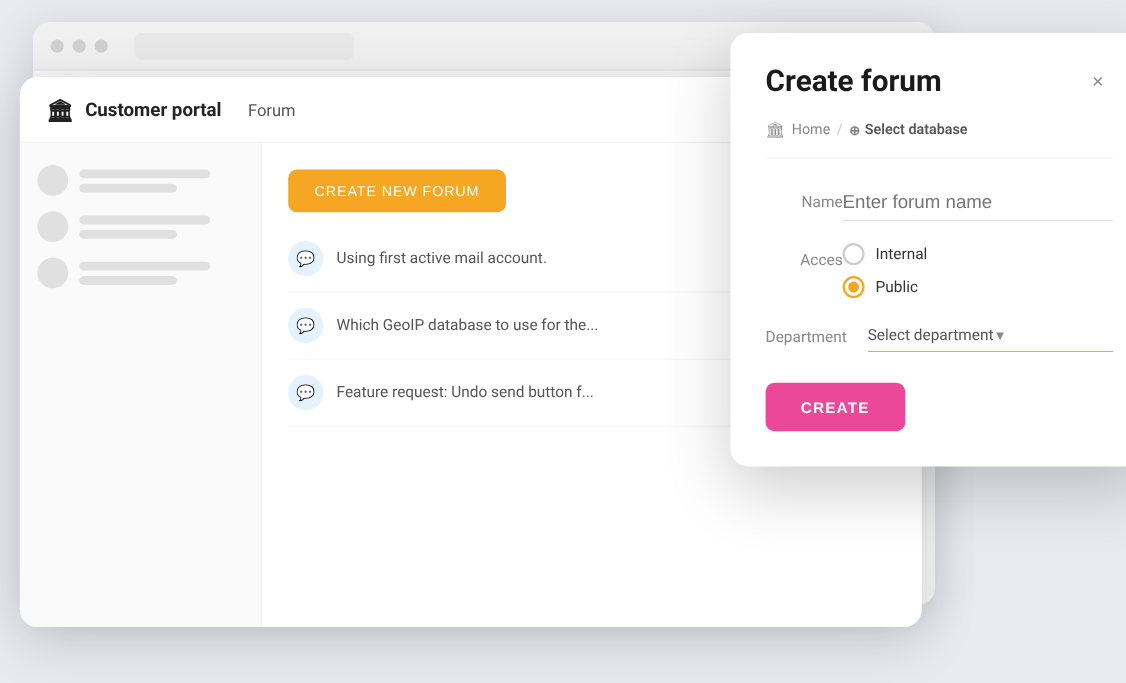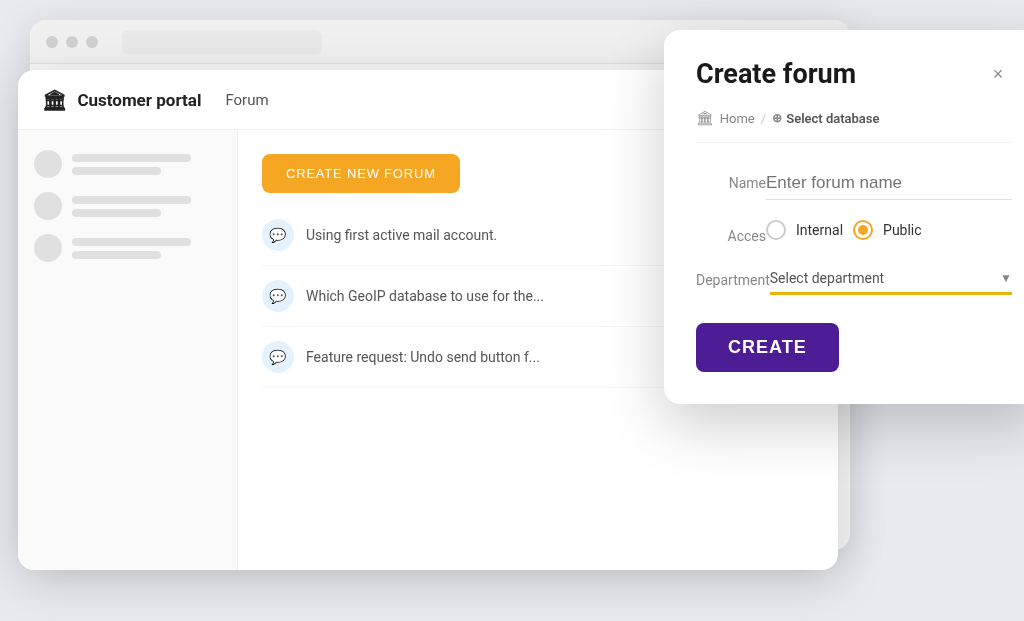--- a/index.html
+++ b/index.html
@@ -298,20 +298,21 @@
       border-bottom: 1px solid #e0e0e0;
       padding: 6px 0;
       font-size: 17px;
       color: #14532d;
       outline: none;
       background: transparent;
     }
 
     .radio-group {
       display: flex;
+      flex-direction: column;
       gap: 10px;
       flex: 1;
     }
 
     .radio-option {
       display: flex;
       align-items: center;
       gap: 10px;
       cursor: pointer;
     }
@@ -341,47 +342,47 @@
 
     .radio-label {
       font-size: 14px;
       color: #333;
     }
 
     .select-field {
       flex: 1;
       display: flex;
       align-items: center;
-      justify-content: space-between;
-      border-bottom: 3px solid #eab308;
+      border-bottom: 1px solid #eab308;
       padding: 6px 0;
       cursor: pointer;
+      margin-left: 19px;
     }
 
     .select-field-text {
       font-size: 14px;
       color: #555;
     }
 
     .select-arrow {
       color: #888;
       font-size: 12px;
     }
 
     .modal-footer {
       margin-top: 28px;
     }
 
     .create-btn {
-      background: #4c1d95;
+      background: #ec4899;
       color: #fff;
       border: none;
       padding: 14px 32px;
       border-radius: 8px;
-      font-size: 18px;
+      font-size: 14px;
       font-weight: 700;
       letter-spacing: 1px;
       cursor: pointer;
       text-transform: uppercase;
       text-align: right;
     }
   </style>
 </head>
 <body>
 

